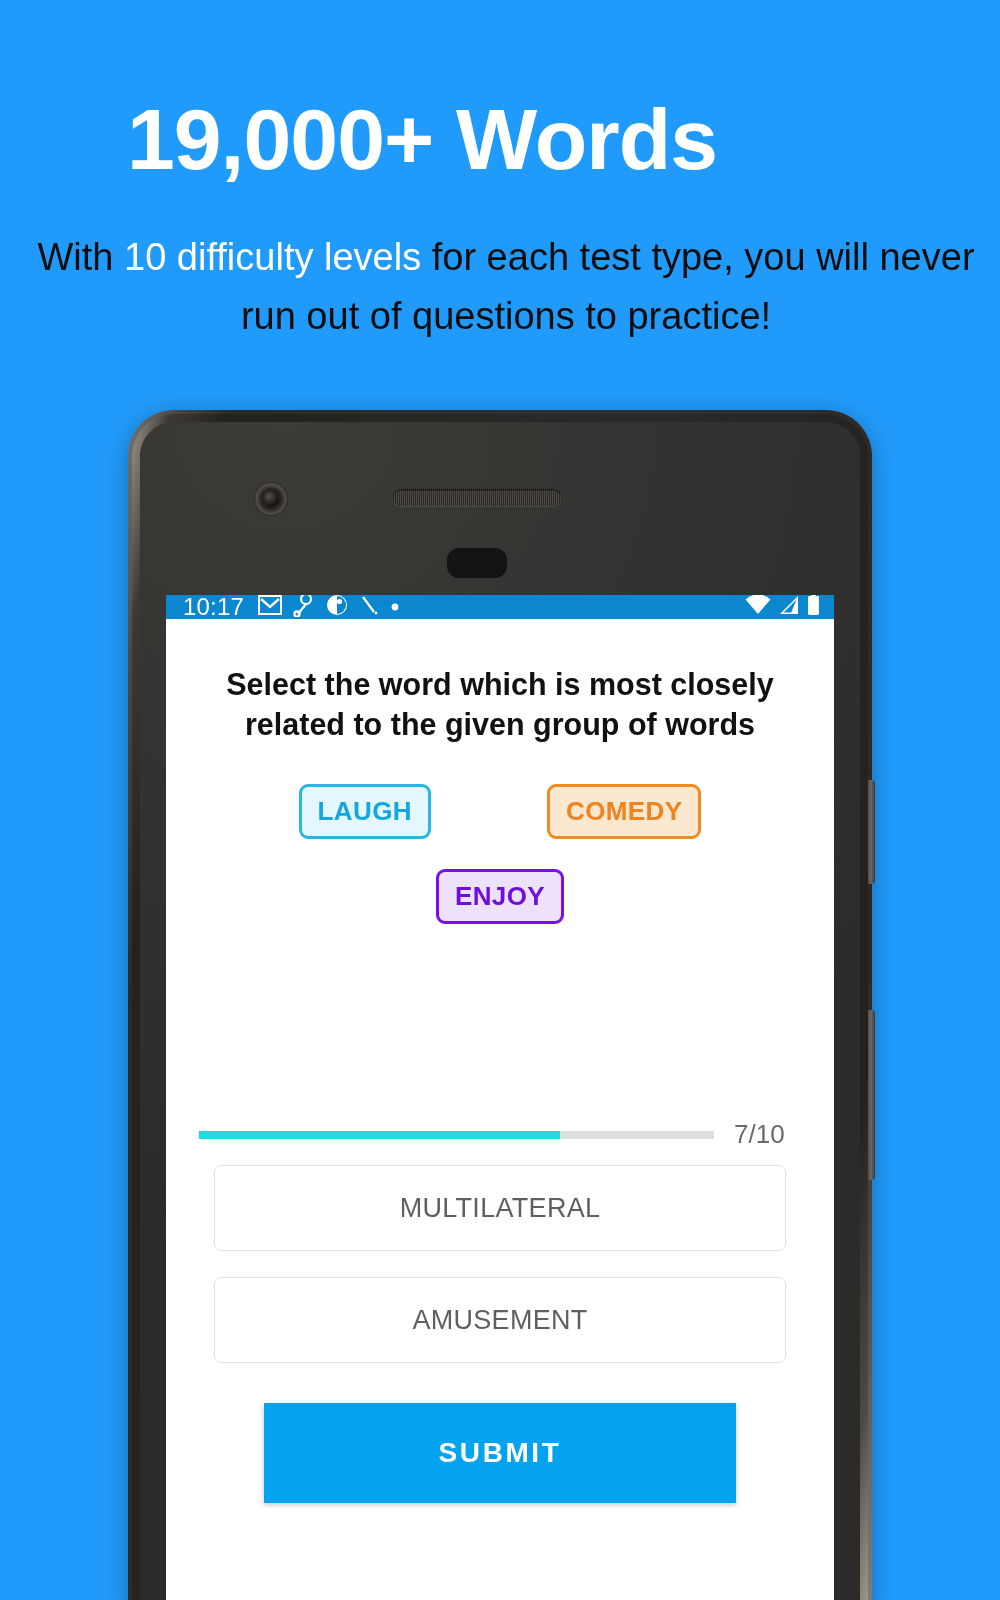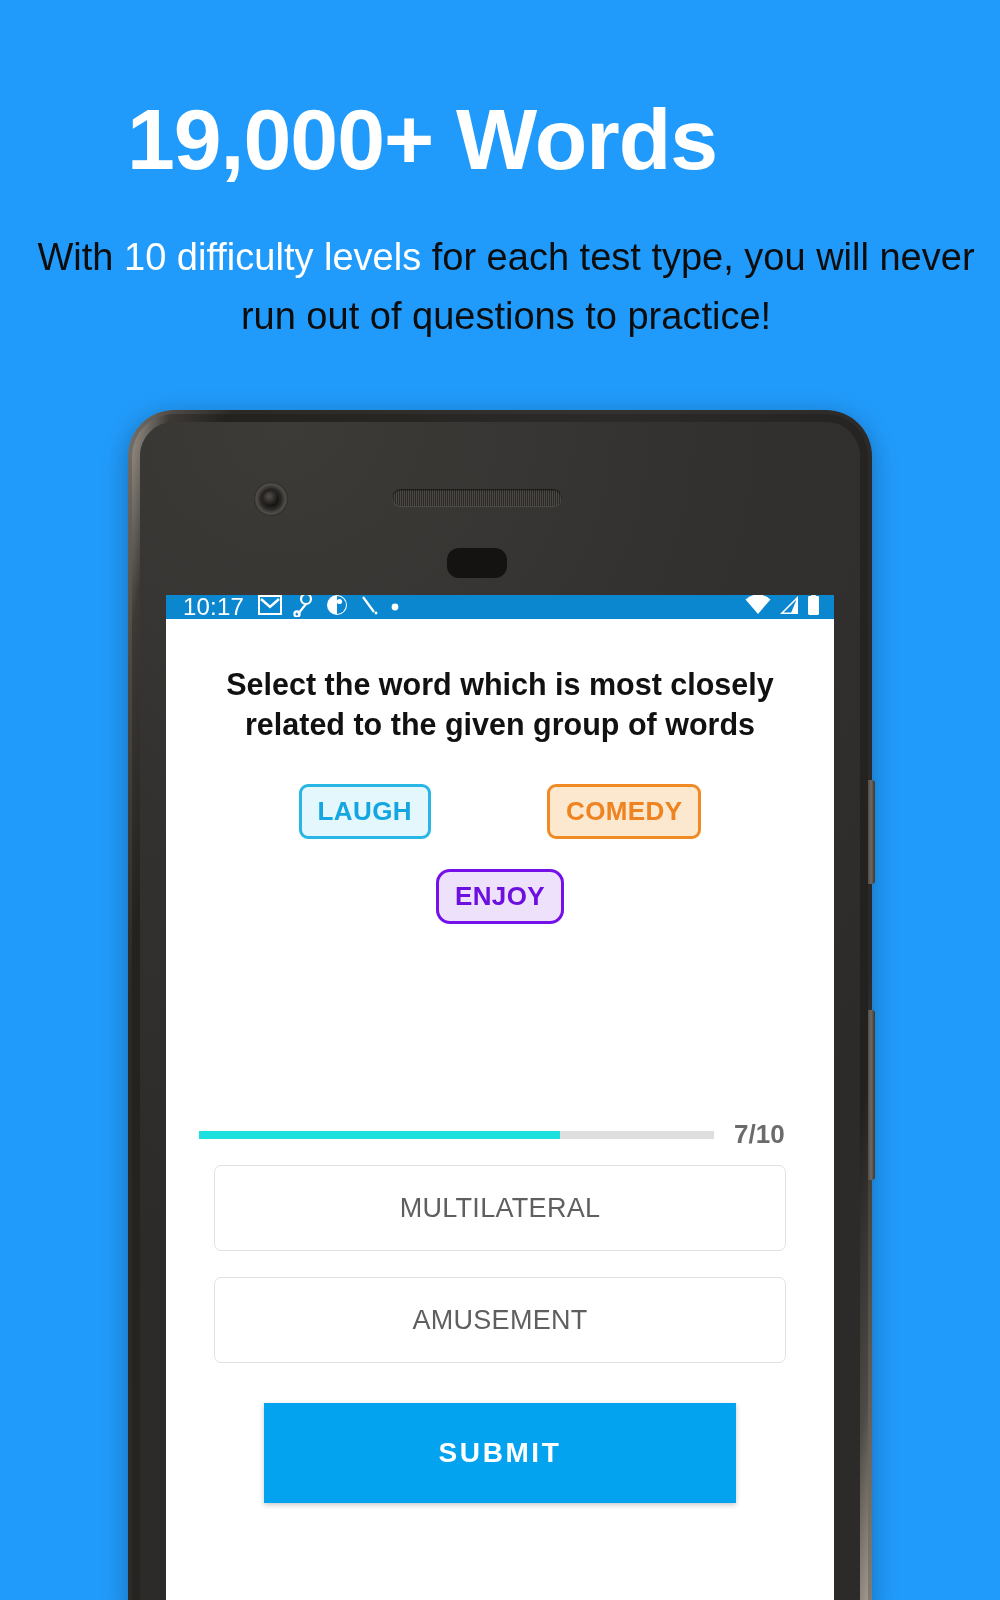--- a/index.html
+++ b/index.html
@@ -282,21 +282,21 @@
   }
 
   .progress-fill {
     height: 100%;
     background: #1be0de;
   }
 
   .progress-label {
     font-size: 26px;
     color: #6b6b6b;
-    font-weight: 700;
+    font-weight: 400;
     min-width: 72px;
   }
 
   
   .options {
     position: absolute;
     left: 48px;
     right: 48px;
     top: 500px;
   }
@@ -438,21 +438,21 @@
         <div class="chips-row-1">
           <div class="chip" style="border-color:#29b6e5;background:#e3f7fc;color:#13a6e0;">
             <span>LAUGH</span>
           </div>
           <div class="chip" style="border-color:#f08a24;background:#fce7cf;color:#ef8320;">
             <span>COMEDY</span>
           </div>
         </div>
 
         <div class="chips-row-2">
-          <div class="chip" style="border-color:#7510e8;background:#eee1fb;color:#6c0fdf;border-radius:14px;">
+          <div class="chip" style="border-color:#7510e8;background:#eee1fb;color:#6c0fdf;">
             <span>ENJOY</span>
           </div>
         </div>
 
         <div class="progress-row">
           <div class="progress-track">
             <div class="progress-fill" id="progress-fill" style="width: 70%;"></div>
           </div>
           <div class="progress-label">7/10</div>
         </div>

